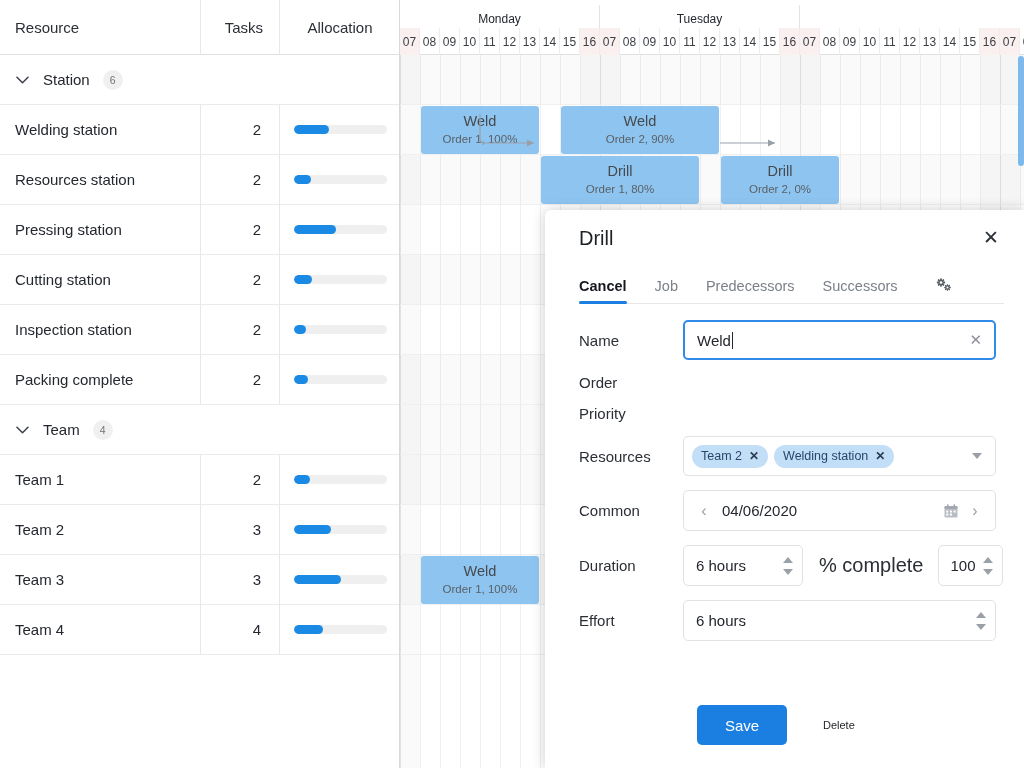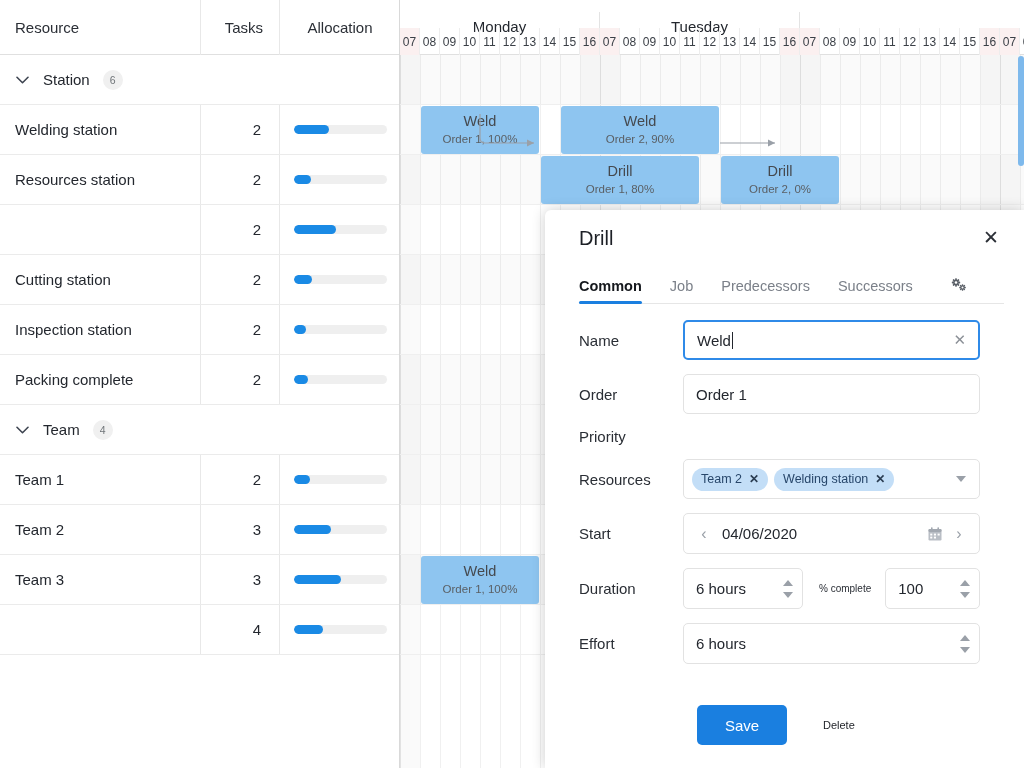--- a/index.html
+++ b/index.html
@@ -81,23 +81,23 @@
 
   
   #timeline {
     position: absolute; left: 400px; top: 0;
     width: 624px; height: 768px;
     background: #fff; overflow: hidden;
   }
   .tl-header { position: relative; height: 55px; border-bottom: 1px solid #e0e0e0; background:#fff; }
   .tl-days { position: relative; height: 28px; }
   .tl-day {
-    position: absolute; top: 12px; height: 28px;
+    position: absolute; top: 5px; height: 28px;
     display: flex; align-items: center; justify-content: center;
-    font-size: 15px; color: #23272e;
+    font-size: 12px; color: #23272e;
     border-right: 1px solid #e3e3e3;
   }
   .tl-hours { position: absolute; top: 28px; left: 0; right: 0; height: 27px; }
   .tl-hour {
     position: absolute; top: 0; height: 27px;
     display: flex; align-items: center; justify-content: center;
     font-size: 12px; color: #3a3f46;
     border-right: 1px solid #ededed;
   }
   .tl-hour.shaded { background: #fbf0f0; }
@@ -169,21 +169,21 @@
     padding: 0 0 9px 0; margin-right: 28px;
     position: relative; cursor: pointer; white-space: nowrap;
   }
   .dlg-tab.active { color: #15181d; font-weight: bold; }
   .dlg-tab.active::after {
     content: ""; position: absolute; left: 0; right: 0; bottom: -1px;
     height: 3px; background: #1a7fe0; border-radius: 2px;
   }
   .dlg-tab.gear { margin-right: 0; margin-left: 8px; padding-bottom: 7px; }
 
-  .dlg-body { flex: 1; padding: 16px 44px 0 34px; }
+  .dlg-body { flex: 1; padding: 16px 28px 0 34px; }
 
   .frow { display: flex; align-items: center; margin-bottom: 14px; }
   .flabel { width: 104px; flex: none; font-size: 15px; color: #2a2e35; }
   .fctl { flex: 1; }
 
   .inp {
     position: relative; width: 100%; height: 40px;
     border: 1px solid #e2e2e2; border-radius: 5px;
     display: flex; align-items: center;
     padding: 0 12px; font-size: 15px; color: #23272e;
@@ -300,20 +300,21 @@
         <div class="res-row">
           <div class="cell c-name">Resources station</div>
           <div class="cell c-tasks">2</div>
           <div class="cell c-alloc">
             <div class="bar-track">
               <div class="bar-fill" style="width:18%"></div>
             </div>
           </div>
         </div>
         <div class="res-row">
+          <div class="cell c-name">Pressing station</div>
           <div class="cell c-tasks">2</div>
           <div class="cell c-alloc">
             <div class="bar-track">
               <div class="bar-fill" style="width:45%"></div>
             </div>
           </div>
         </div>
         <div class="res-row">
           <div class="cell c-name">Cutting station</div>
           <div class="cell c-tasks">2</div>
@@ -371,20 +372,21 @@
         <div class="res-row">
           <div class="cell c-name">Team 3</div>
           <div class="cell c-tasks">3</div>
           <div class="cell c-alloc">
             <div class="bar-track">
               <div class="bar-fill" style="width:50%"></div>
             </div>
           </div>
         </div>
         <div class="res-row">
+          <div class="cell c-name">Team 4</div>
           <div class="cell c-tasks">4</div>
           <div class="cell c-alloc">
             <div class="bar-track">
               <div class="bar-fill" style="width:31%"></div>
             </div>
           </div>
         </div>
       </div>
   </div>
 
@@ -521,21 +523,21 @@
   </div>
 
   <div id="dialog">
 
     <div class="dlg-titlebar">
       <div class="dlg-title">Drill</div>
       <div class="dlg-close">✕</div>
     </div>
 
     <div class="dlg-tabs">
-      <div class="dlg-tab active">Common</div>
+      <div class="dlg-tab active">Cancel</div>
       <div class="dlg-tab">Job</div>
       <div class="dlg-tab">Predecessors</div>
       <div class="dlg-tab">Successors</div>
       <div class="dlg-tab gear">
         <svg width="20" height="16" viewBox="0 0 20 16">
           <g fill="#5b6068">
             <circle cx="7" cy="5.5" r="2.6"></circle>
               <circle cx="7" cy="5.5" r="1.1" fill="#fff"></circle>
             <rect x="6.1" y="1.3" width="1.8" height="8.4" rx="0.6"></rect>
             <rect x="2.8" y="4.6" width="8.4" height="1.8" rx="0.6"></rect>
@@ -566,25 +568,20 @@
           <div class="inp focused">
             <span>Weld</span>
               <span class="caret"></span>
             <span class="clear">✕</span>
           </div>
         </div>
       </div>
 
       <div class="frow">
         <div class="flabel">Order</div>
-        <div class="fctl">
-          <div class="inp">
-            <span>Order 1</span>
-          </div>
-        </div>
       </div>
 
       <div class="frow">
         <div class="flabel">Priority</div>
       </div>
 
       <div class="frow">
         <div class="flabel">Resources</div>
         <div class="fctl">
           <div class="chips-box">
@@ -595,21 +592,21 @@
             <span class="chip">
               <span>Welding station</span>
               <span class="x">✕</span>
             </span>
             <span class="chips-arrow"></span>
           </div>
         </div>
       </div>
 
       <div class="frow">
-        <div class="flabel">Start</div>
+        <div class="flabel">Common</div>
         <div class="fctl">
           <div class="date-box">
             <span class="date-arrow">‹</span>
             <span class="date-val">04/06/2020</span>
             <span class="cal-icon">
               <svg width="16" height="16" viewBox="0 0 16 16">
                 <rect x="1.5" y="3" width="13" height="11.5" rx="1.2" fill="#b9bec5"></rect>
                 <rect x="1.5" y="3" width="13" height="3" rx="1.2" fill="#a2a8b0"></rect>
                 <rect x="4" y="1.2" width="1.6" height="3" rx="0.7" fill="#a2a8b0"></rect>
                 <rect x="10.4" y="1.2" width="1.6" height="3" rx="0.7" fill="#a2a8b0"></rect>
@@ -628,21 +625,21 @@
       <div class="frow">
         <div class="flabel">Duration</div>
         <div class="fctl" style="display:flex;align-items:center;">
           <div class="spin-box" style="width:120px;">
             <span>6 hours</span>
             <span class="spinner">
               <span class="spin-up"></span>
               <span class="spin-dn"></span>
             </span>
           </div>
-          <div style="margin:0 14px 0 16px;font-size:10px;color:#2a2e35;white-space:nowrap;">% complete</div>
+          <div style="margin:0 14px 0 16px;font-size:20px;color:#2a2e35;white-space:nowrap;">% complete</div>
           <div class="spin-box" style="flex:1;">
             <span>100</span>
             <span class="spinner">
               <span class="spin-up"></span>
               <span class="spin-dn"></span>
             </span>
           </div>
         </div>
       </div>
 

